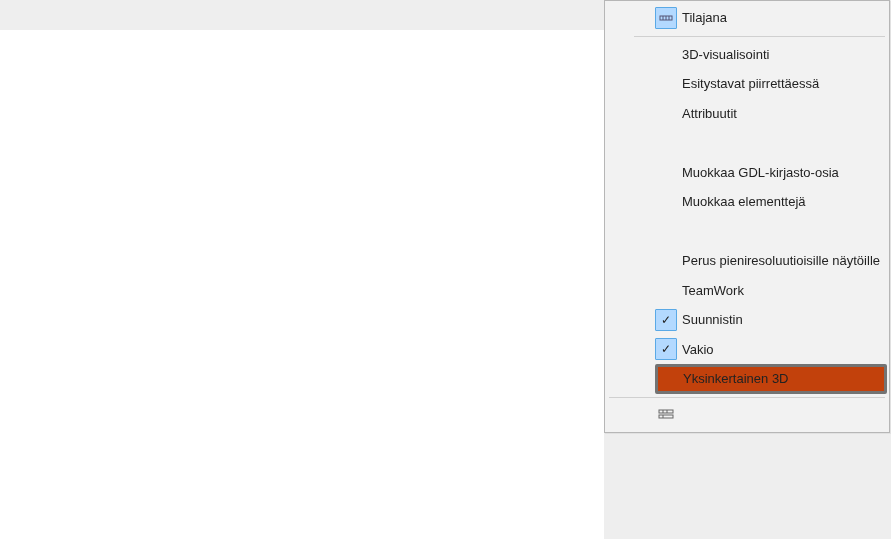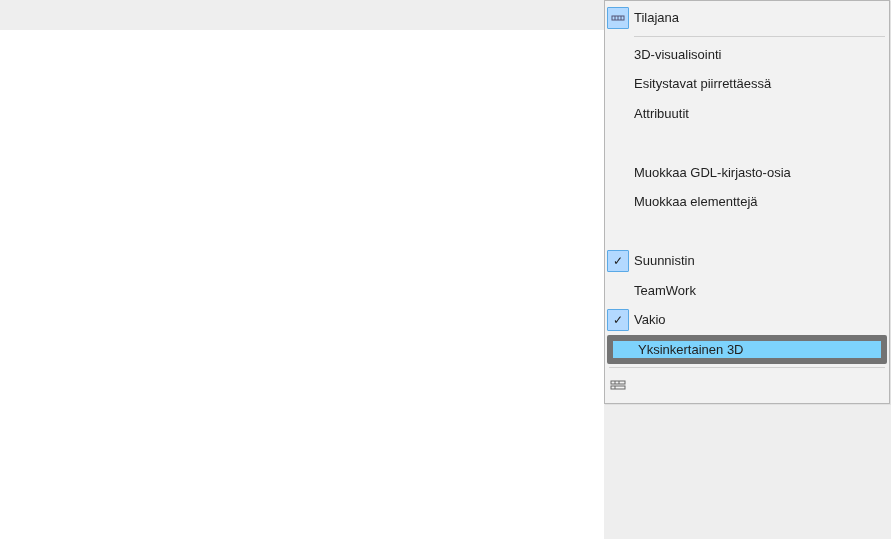--- a/index.html
+++ b/index.html
@@ -82,20 +82,21 @@
     border: 1px solid #b6b6b6;
     padding: 2px;
     box-shadow: 1px 1px 0 rgba(0,0,0,0.05);
   }
   .menu-item {
     display: flex;
     align-items: center;
     height: 29.5px;
     padding: 0;
     cursor: default;
+    margin-left: 48px;
   }
   .menu-item .check {
     width: 22px; height: 22px;
     display: flex; align-items: center; justify-content: center;
     flex: 0 0 22px;
     margin-right: 3px;
   }
   .menu-item .check.on {
     background: #b3d9ff;
     border: 1px solid #5aa9e6;
@@ -105,22 +106,22 @@
     flex: 1;
     padding-left: 2px;
   }
   .menu-item.checked .check::after {
     content: "✓";
     font-size: 12px;
     color: #222;
   }
   .menu-item.icon-first .check img, .menu-item.icon-first .check svg { display:block; }
   .menu-item.hover {
-    background: #7dd3fc;
-    border: 6px solid #737373;
+    background: #c2410c;
+    border: 3px solid #737373;
     border-radius: 2px;
   }
   .menu-item.hover .label { padding-left: 1px; }
   .menu-sep {
     height: 1px;
     background: #d0d0d0;
     margin: 3px 2px 3px 27px;
   }
   .full-sep {
     height: 1px;
@@ -293,27 +294,31 @@
     <span class="check"></span>
     <span class="label">Muokkaa GDL-kirjasto-osia</span>
   </div>
   <div class="menu-item">
     <span class="check"></span>
     <span class="label">Muokkaa elementtejä</span>
   </div>
   <div class="menu-item">
     <span class="check"></span>
   </div>
+  <div class="menu-item">
+    <span class="check"></span>
+    <span class="label">Perus pieniresoluutioisille näytöille</span>
+  </div>
+  <div class="menu-item">
+    <span class="check"></span>
+    <span class="label">TeamWork</span>
+  </div>
   <div class="menu-item checked">
     <span class="check on"></span>
     <span class="label">Suunnistin</span>
-  </div>
-  <div class="menu-item">
-    <span class="check"></span>
-    <span class="label">TeamWork</span>
   </div>
   <div class="menu-item checked">
     <span class="check on"></span>
     <span class="label">Vakio</span>
   </div>
   <div class="menu-item hover">
     <span class="check" style="flex:0 0 21px"></span>
     <span class="label">Yksinkertainen 3D</span>
   </div>
 

